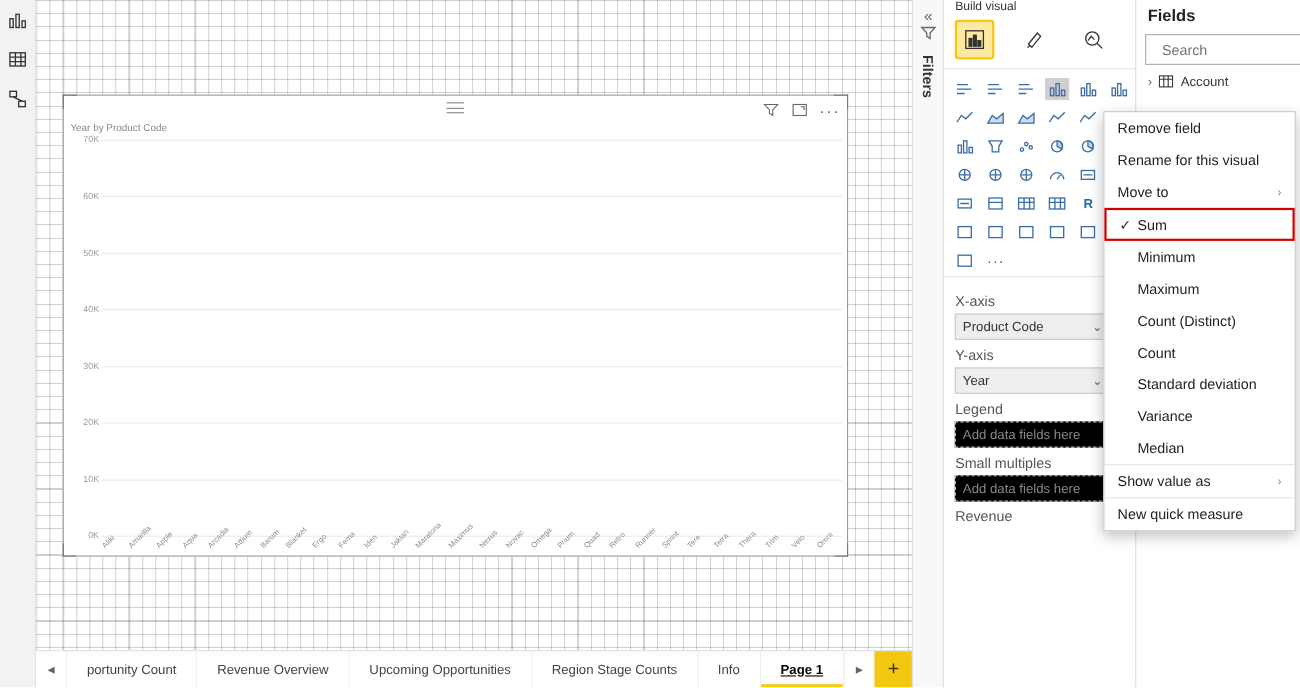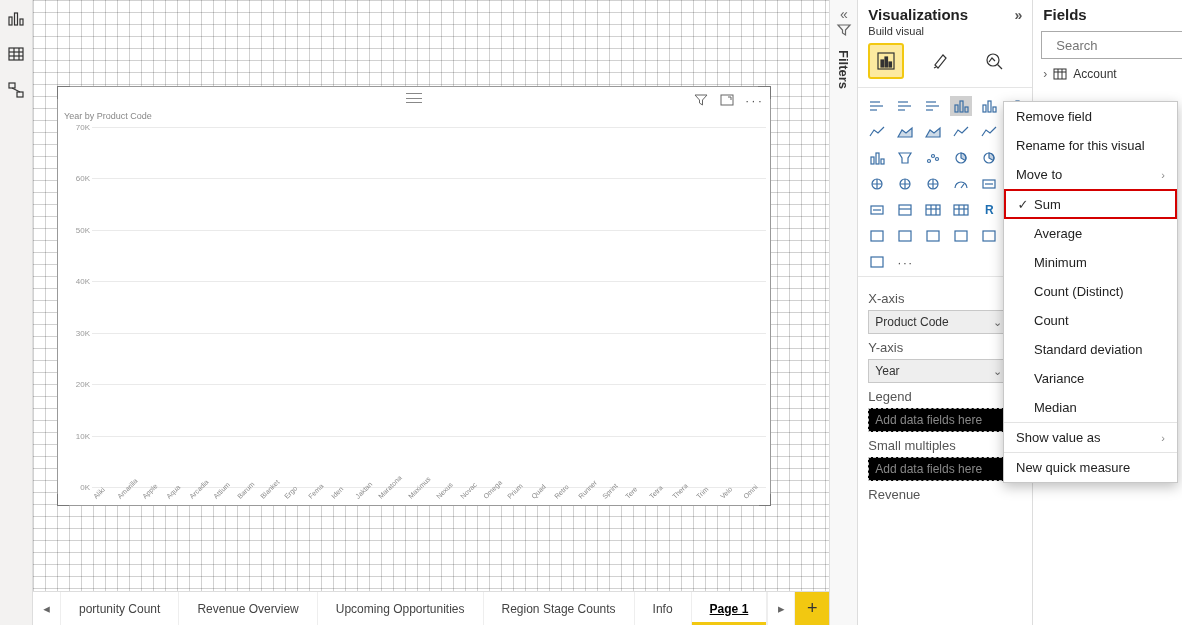--- a/index.html
+++ b/index.html
@@ -285,24 +285,20 @@
   <div class="right-panels">
     <div class="filters-collapsed">
       <span class="exp">«</span>
       <svg width="16" height="16" viewBox="0 0 16 16" fill="none" stroke="#666" stroke-width="1.2">
           <path d="M2 3h12l-4.5 5v5l-3-2V8z"></path>
         </svg>
       <span class="filters-label">Filters</span>
     </div>
 
     <div class="pane vis-pane">
-      <div class="pane-header">
-        <span>Visualizations</span>
-        <span class="chev">»</span>
-      </div>
       <div class="sub">Build visual</div>
       <div class="build-icons">
         <div class="bi sel">
           <svg width="22" height="22" viewBox="0 0 22 22" fill="none" stroke="#333" stroke-width="1.2">
               <rect x="3" y="3" width="16" height="16"></rect>
               <rect x="6" y="10" width="2.5" height="7" fill="#333"></rect>
               <rect x="10" y="7" width="2.5" height="10" fill="#333"></rect>
               <rect x="14" y="12" width="2.5" height="5" fill="#333"></rect>
             </svg>
         </div>
@@ -611,25 +607,25 @@
   <div class="cm-item">
       <span class="lbl">Move to</span>
       <span class="arrow">›</span>
     </div>
   <div class="cm-item sep highlight">
       <span class="chk">✓</span>
       <span class="lbl">Sum</span>
     </div>
   <div class="cm-item">
       <span class="chk"></span>
-      <span class="lbl">Average</span>
+      <span class="lbl">Minimum</span>
     </div>
   <div class="cm-item">
       <span class="chk"></span>
-      <span class="lbl">Minimum</span>
+      <span class="lbl">Maximum</span>
     </div>
   <div class="cm-item">
       <span class="chk"></span>
       <span class="lbl">Count (Distinct)</span>
     </div>
   <div class="cm-item">
       <span class="chk"></span>
       <span class="lbl">Count</span>
     </div>
   <div class="cm-item">

